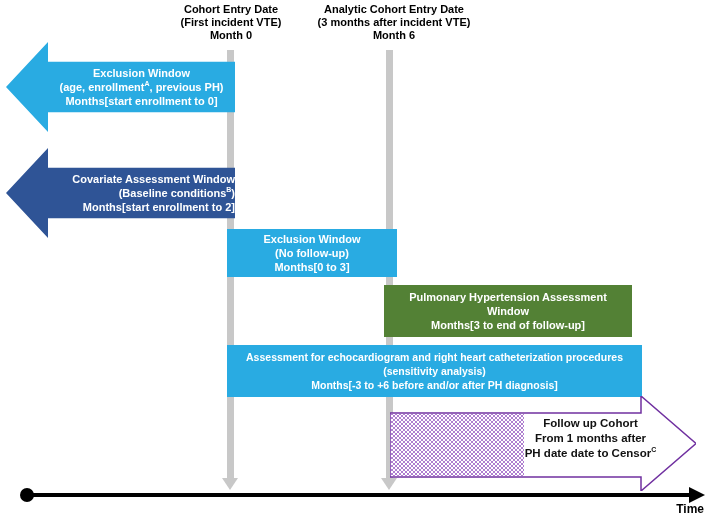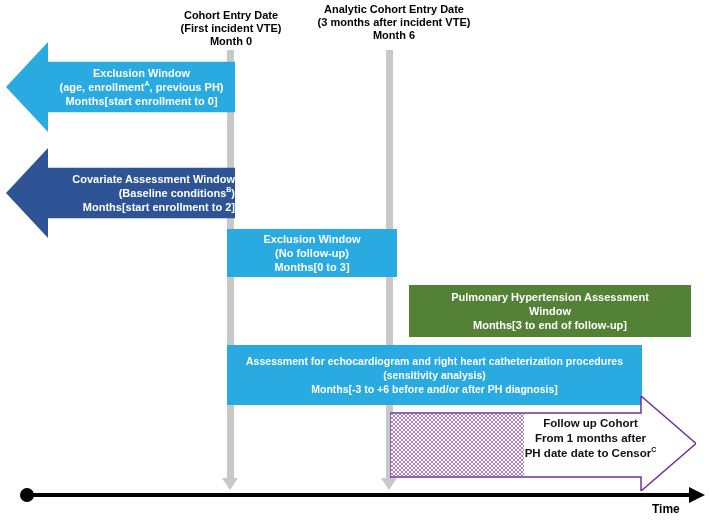--- a/index.html
+++ b/index.html
@@ -23,33 +23,33 @@
   .bar.small{font-size:10.5px;line-height:14px;}
   .bar.small div{white-space:nowrap;}
   sup{font-size:7px;vertical-align:super;line-height:0;}
   .fup-svg{position:absolute;left:390px;top:396px;}
   .fup-text{position:absolute;left:503px;top:416px;width:175px;color:#111;
             font-size:11.5px;line-height:15px;text-align:center;}
   .axis-line{position:absolute;left:27px;top:493px;width:664px;height:4px;background:#000;}
   .axis-dot{position:absolute;left:20px;top:488px;width:14px;height:14px;border-radius:50%;background:#000;}
   .axis-head{position:absolute;left:689px;top:487px;width:0;height:0;
              border-top:8px solid transparent;border-bottom:8px solid transparent;border-left:16px solid #000;}
-  .time-label{position:absolute;left:652px;top:502px;width:52px;text-align:left;font-size:12px;color:#000;}
+  .time-label{position:absolute;left:652px;top:502px;width:52px;text-align:right;font-size:12px;color:#000;}
 </style>
 </head>
 <body>
 
 <div class="canvas">
 
   <div class="vline" style="left:227px;top:50px;height:429px;"></div>
   <div class="vhead" style="left:222px;top:478px;"></div>
   <div class="vline" style="left:386px;top:50px;height:429px;"></div>
   <div class="vhead" style="left:381px;top:478px;"></div>
 
-  <div class="hdr" style="left:131px;top:9px;width:200px;">
+  <div class="hdr" style="left:131px;top:3px;width:200px;">
     <div>Cohort Entry Date</div>
     <div>(First incident VTE)</div>
     <div>Month 0</div>
   </div>
   <div class="hdr" style="left:293px;top:3px;width:202px;">
     <div>Analytic Cohort Entry Date</div>
     <div>(3 months after incident VTE)</div>
     <div>Month 6</div>
   </div>
 
@@ -64,27 +64,27 @@
     <div><span>(Baseline conditions</span><sup>B</sup><span>)</span></div>
     <div>Months[start enrollment to 2]</div>
   </div>
 
   <div class="bar lb" style="left:227px;top:229px;width:170px;height:48px;">
     <div>Exclusion Window</div>
     <div>(No follow-up)</div>
     <div>Months[0 to 3]</div>
   </div>
 
-  <div class="bar gr" style="left:409px;top:285px;width:282px;height:52px;">
+  <div class="bar gr" style="left:384px;top:285px;width:248px;height:52px;">
     <div>Pulmonary Hypertension Assessment</div>
     <div>Window</div>
     <div>Months[3 to end of follow-up]</div>
   </div>
 
-  <div class="bar lb small" style="left:227px;top:345px;width:415px;height:60px;">
+  <div class="bar lb small" style="left:227px;top:345px;width:415px;height:52px;">
     <div>Assessment for echocardiogram and right heart catheterization procedures</div>
     <div>(sensitivity analysis)</div>
     <div>Months[-3 to +6 before and/or after PH diagnosis]</div>
   </div>
 
   <svg class="fup-svg" width="306" height="95" viewBox="0 0 306 95">
     <defs>
       <pattern id="hatch" width="4" height="4" patternUnits="userSpaceOnUse">
         <path d="M0 4 L4 0 M0 0 L4 4" stroke="#A66FCB" stroke-width="0.9"></path>
       </pattern>

